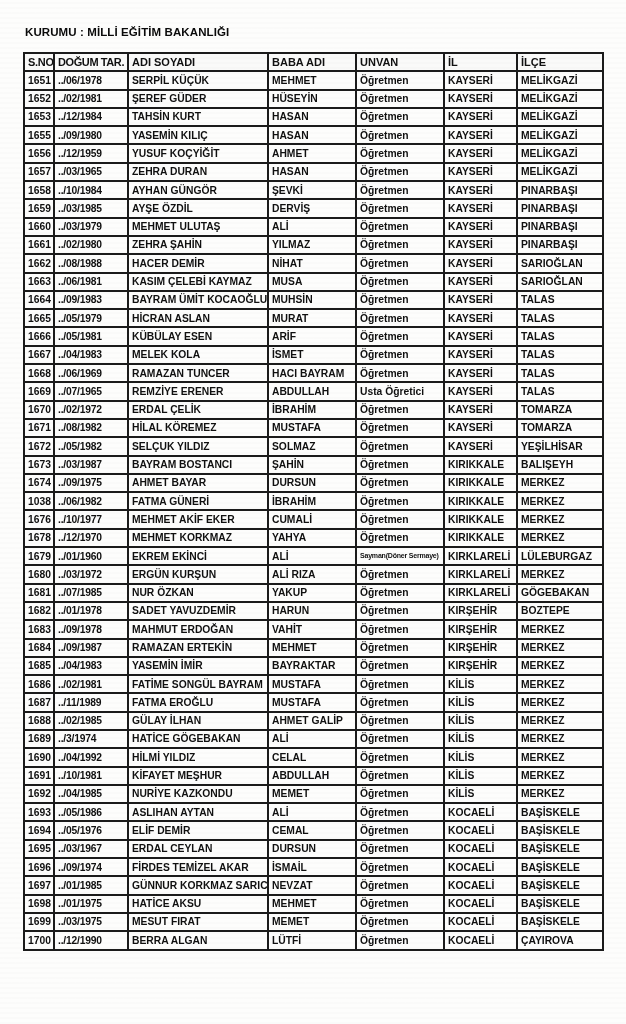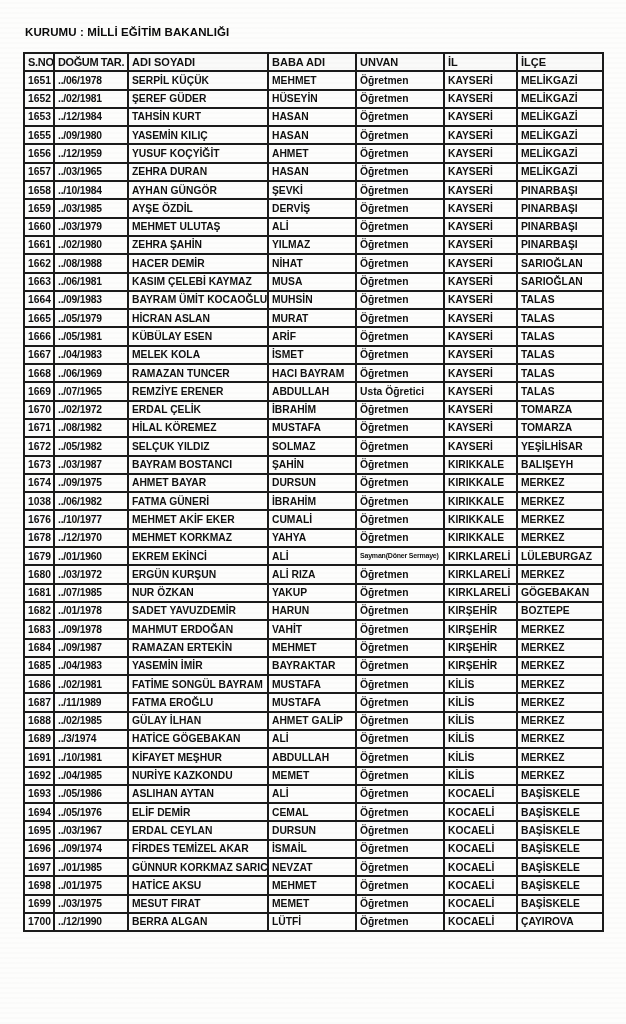--- a/index.html
+++ b/index.html
@@ -419,20 +419,29 @@
         <tr>
           <td class="c0">1689</td>
           <td class="c1">../3/1974</td>
           <td class="c2">HATİCE GÖGEBAKAN</td>
           <td class="c3">ALİ</td>
           <td class="c4">Öğretmen</td>
           <td class="c5">KİLİS</td>
           <td class="c6">MERKEZ</td>
         </tr>
         <tr>
+          <td class="c0">1690</td>
+          <td class="c1">../04/1992</td>
+          <td class="c2">HİLMİ YILDIZ</td>
+          <td class="c3">CELAL</td>
+          <td class="c4">Öğretmen</td>
+          <td class="c5">KİLİS</td>
+          <td class="c6">MERKEZ</td>
+        </tr>
+        <tr>
           <td class="c0">1691</td>
           <td class="c1">../10/1981</td>
           <td class="c2">KİFAYET MEŞHUR</td>
           <td class="c3">ABDULLAH</td>
           <td class="c4">Öğretmen</td>
           <td class="c5">KİLİS</td>
           <td class="c6">MERKEZ</td>
         </tr>
         <tr>
           <td class="c0">1692</td>

